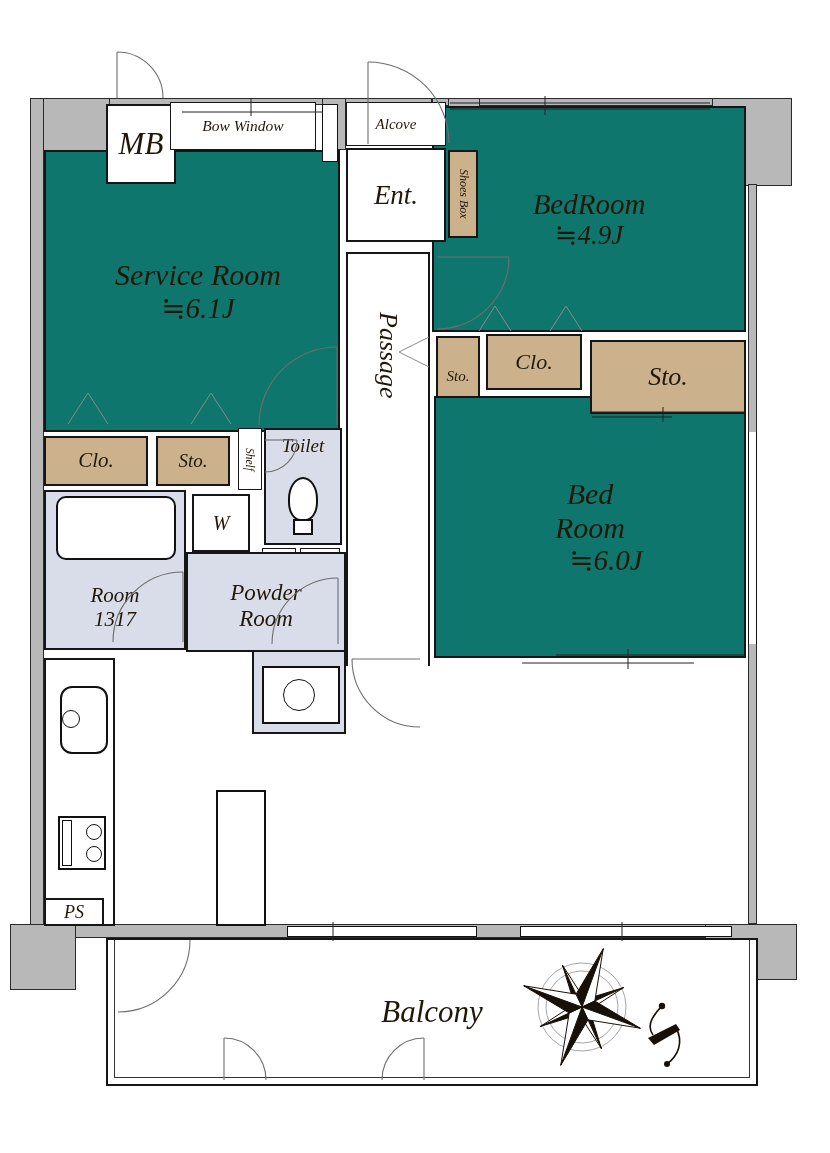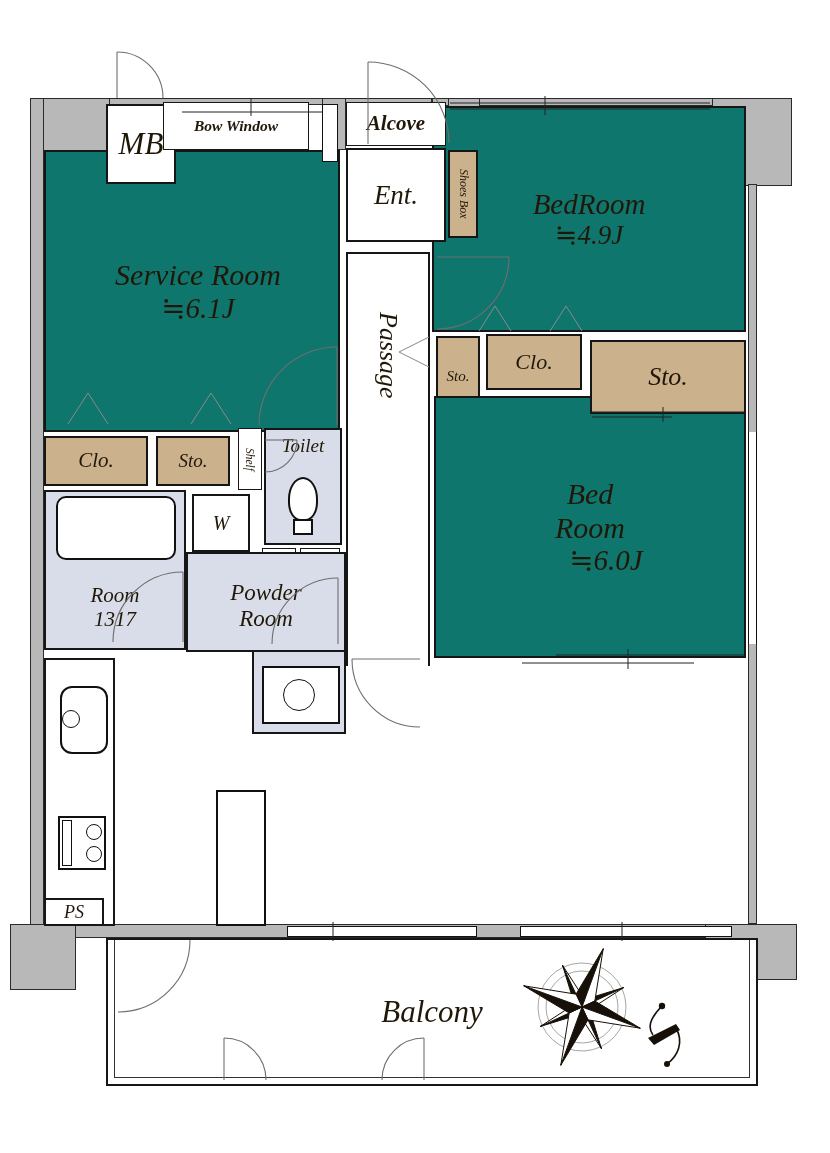--- a/index.html
+++ b/index.html
@@ -45,25 +45,25 @@
   </div>
 
   <div class="room tan" style="left:432px;top:106px;width:314px;height:226px;font-size:29px;">
     <span>BedRoom</span>
     <span style="font-size:27px;">≒4.9J</span>
   </div>
 
   <div class="room white" style="left:106px;top:104px;width:70px;height:80px;font-size:31px;">
     <span>MB</span>
   </div>
-  <div class="room white" style="left:163px;top:102px;width:146px;height:48px;font-size:15.5px;border-width:1.5px;font-weight:bold;">
+  <div class="room white" style="left:170px;top:102px;width:146px;height:48px;font-size:15.5px;border-width:1.5px;">
     <span>Bow Window</span>
   </div>
   <div class="fix" style="left:322px;top:104px;width:16px;height:58px;border-width:1.5px;"></div>
-  <div class="room white" style="left:346px;top:102px;width:100px;height:44px;font-size:21px;border-width:1.5px;font-weight:bold;">
+  <div class="room white" style="left:346px;top:102px;width:100px;height:44px;font-size:15px;border-width:1.5px;">
     <span>Alcove</span>
   </div>
 
   <div class="room white" style="left:346px;top:148px;width:100px;height:94px;font-size:27px;text-align:right;">
     <span>Ent.</span>
   </div>
   <div class="room dtan" style="left:448px;top:150px;width:30px;height:88px;font-size:12px;">
     <span class="vert">Shoes Box</span>
   </div>
 

